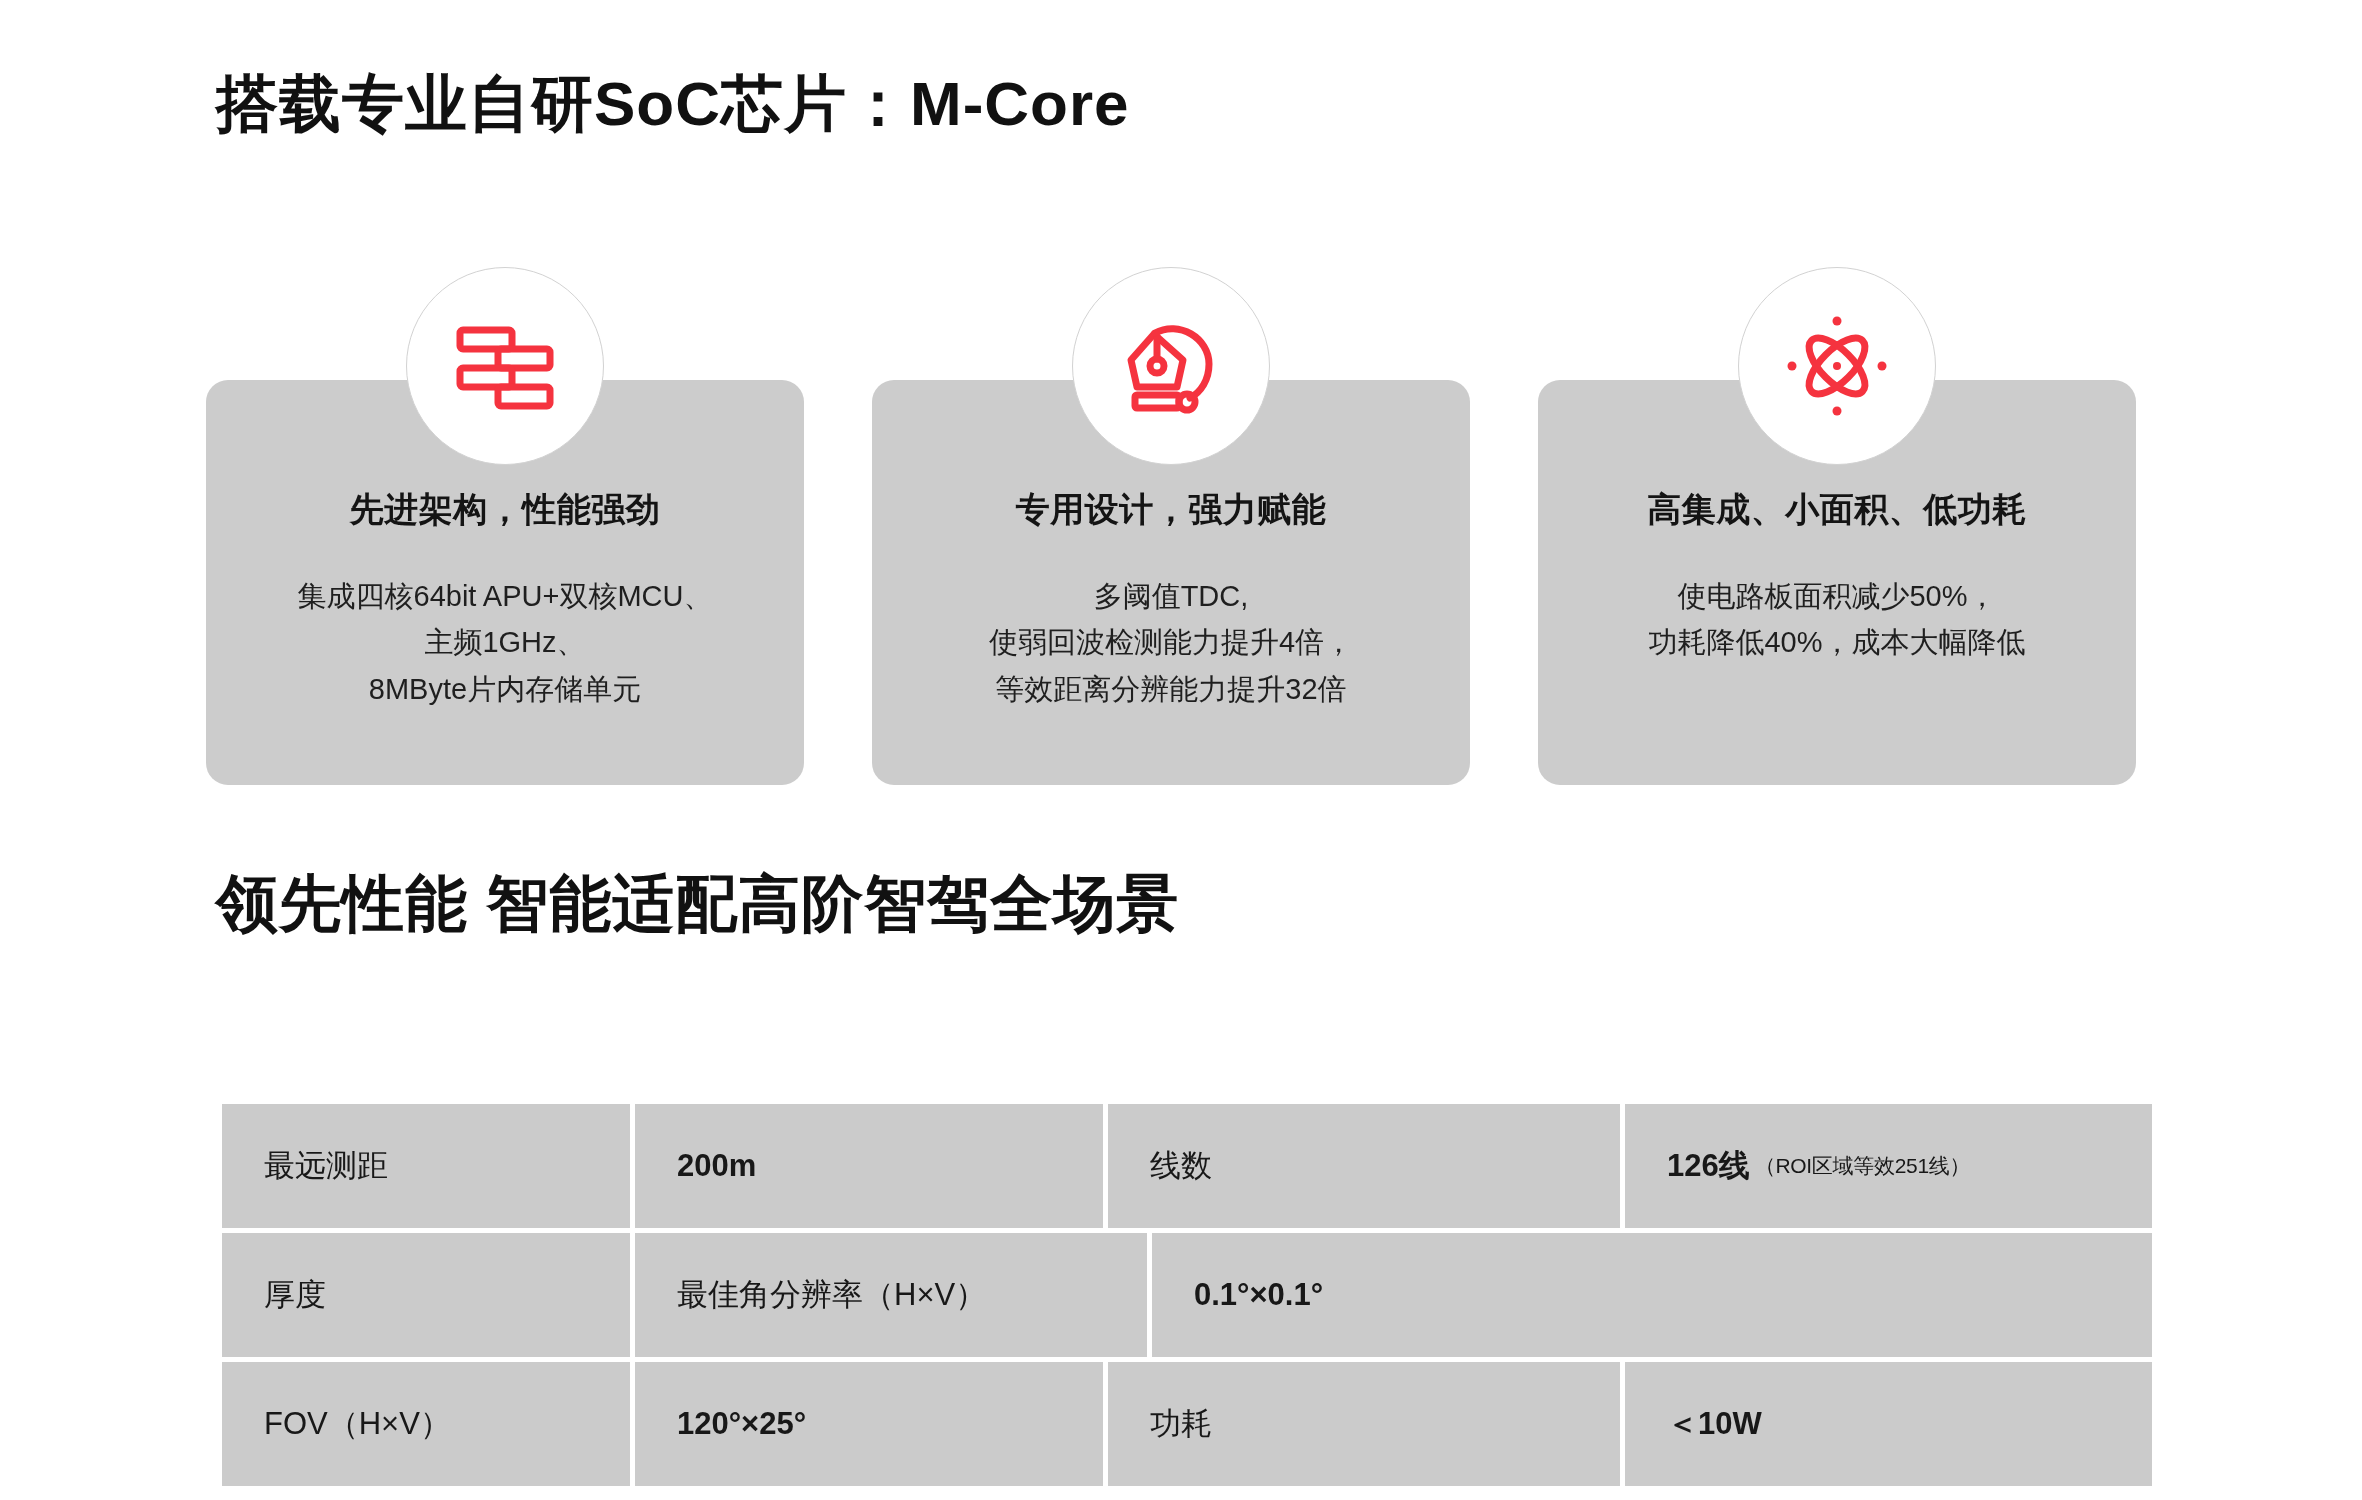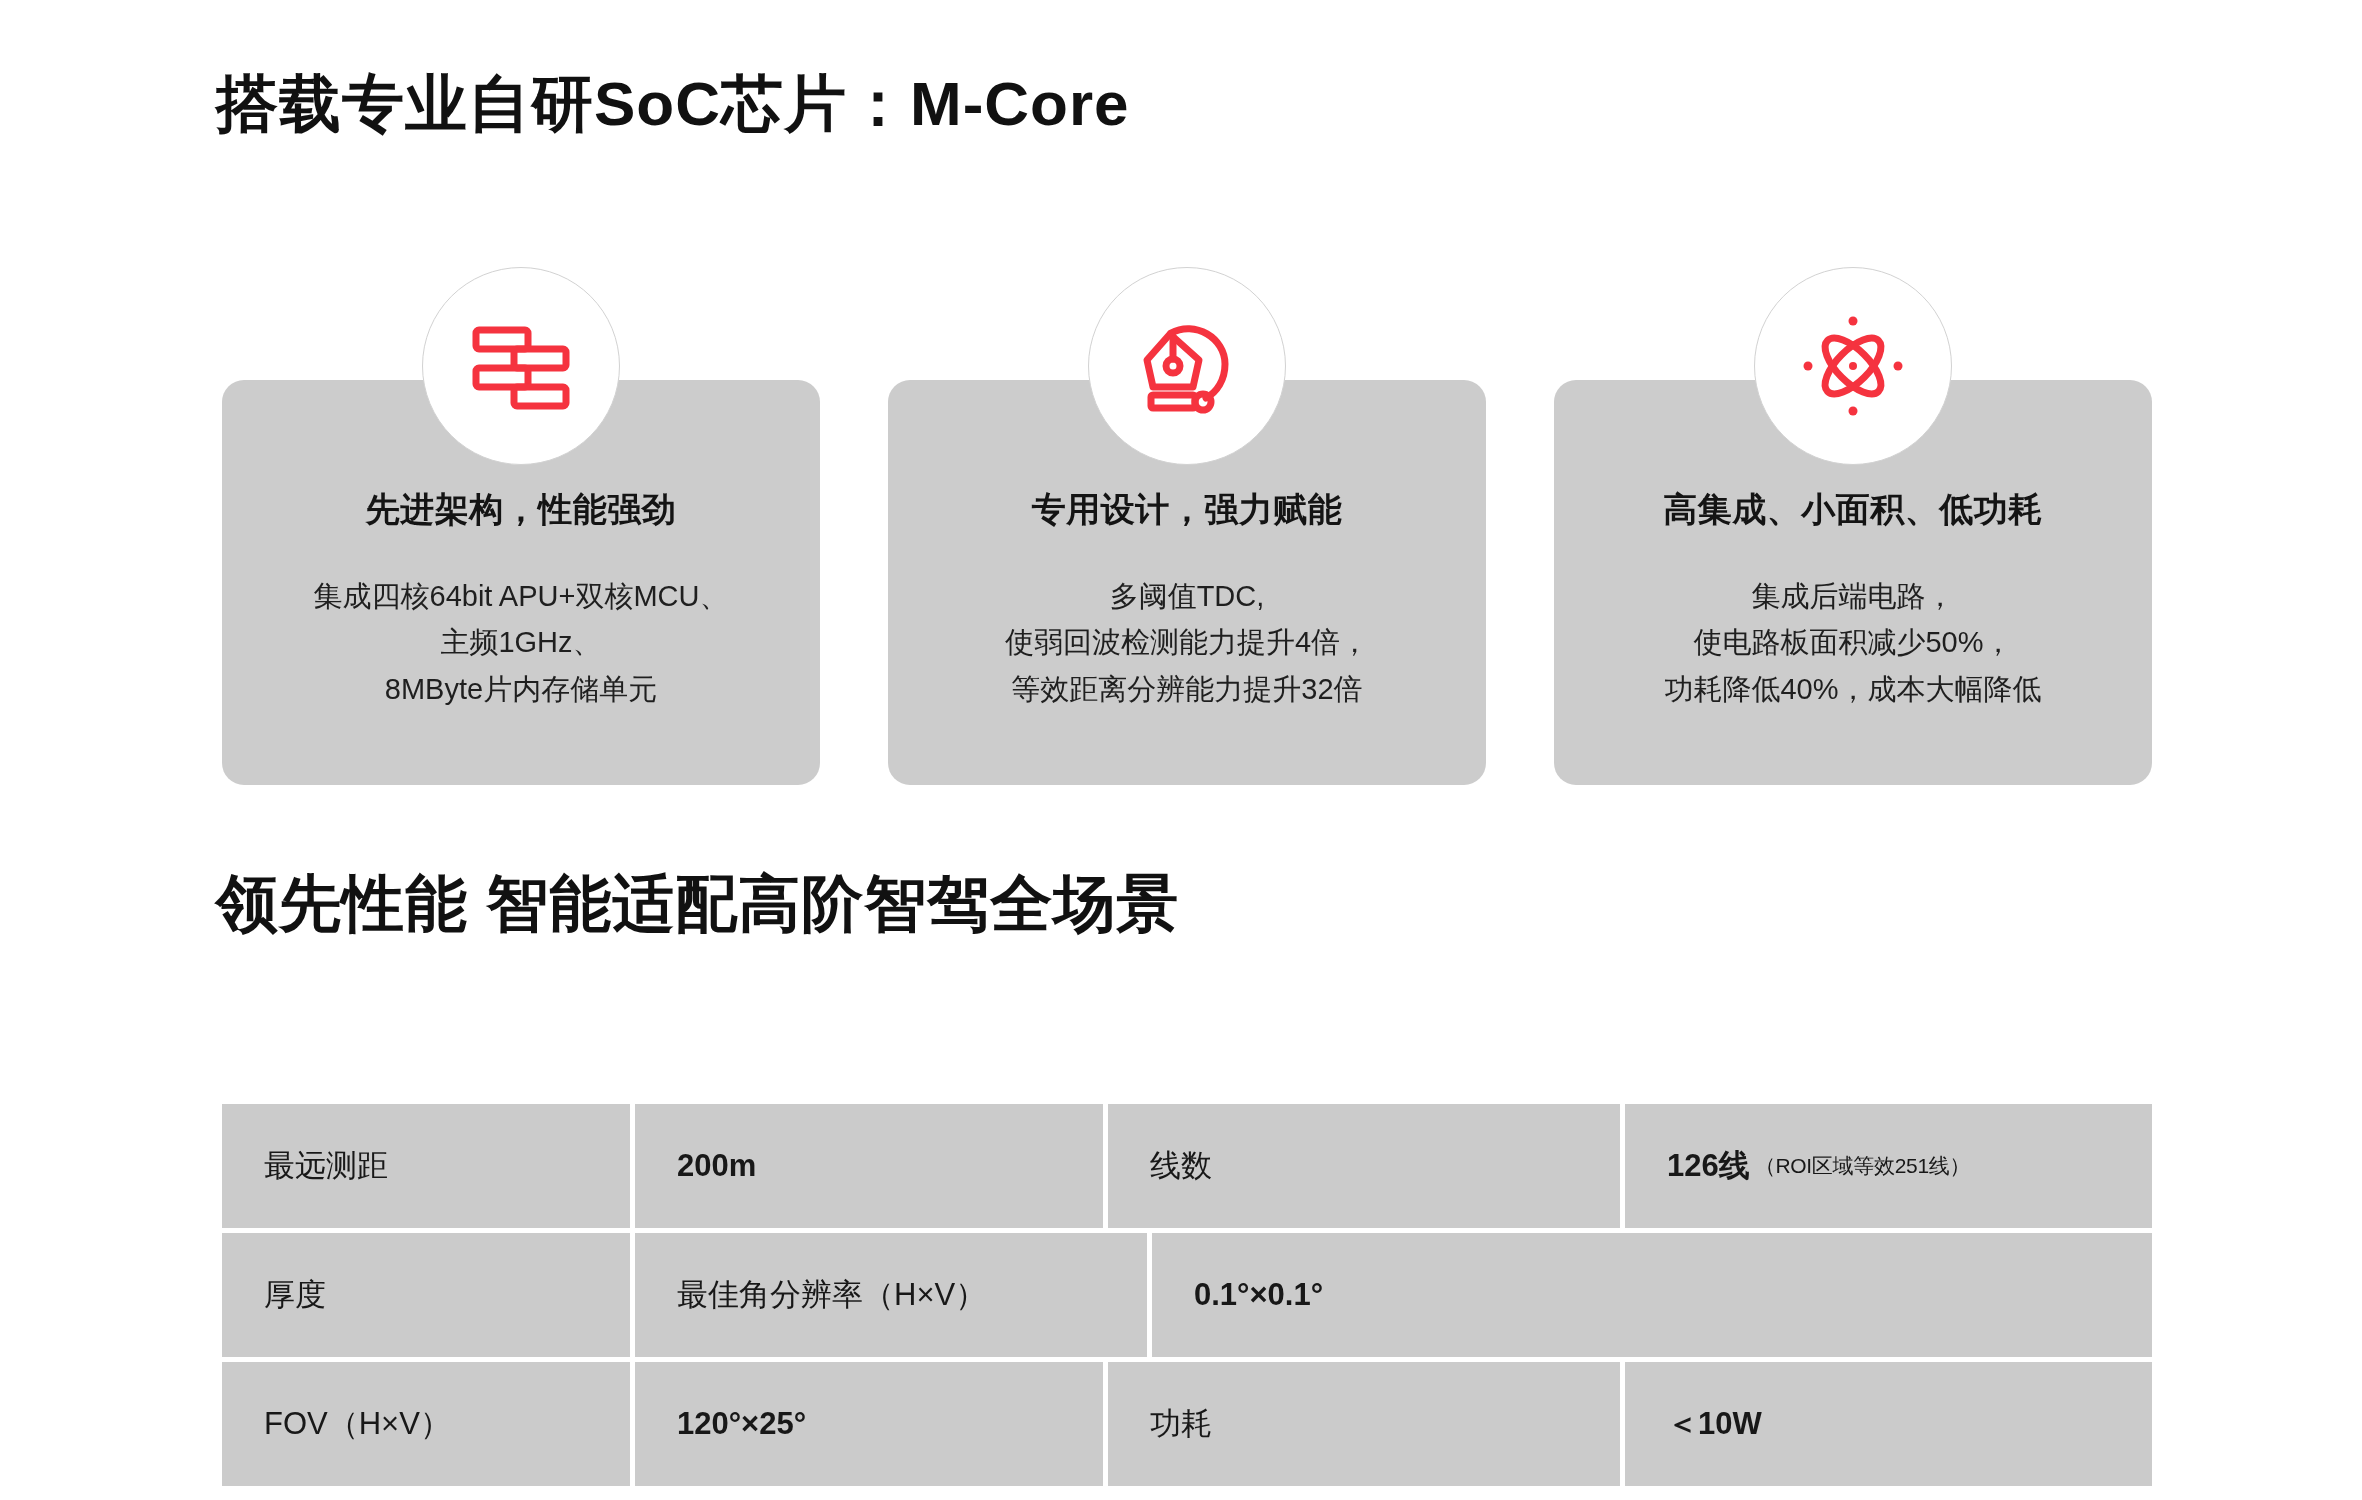--- a/index.html
+++ b/index.html
@@ -37,21 +37,21 @@
     font-size: 62px;
     font-weight: 700;
     letter-spacing: 1px;
     color: #111111;
     white-space: nowrap;
   }
 
   
   .cards {
     position: absolute;
-    left: 222px;
+    left: 206px;
     top: 380px;
     width: 1930px;
     display: flex;
     gap: 68px;
   }
   .card {
     position: relative;
     flex: 1 1 0;
     background: #cccccc;
     border-radius: 22px;
@@ -179,21 +179,20 @@
           <ellipse cx="54" cy="54" rx="16" ry="36" transform="rotate(-45 54 54)"></ellipse>
           <circle cx="54" cy="54" r="4" fill="#F5333F" stroke="none"></circle>
           <circle cx="54" cy="9" r="4.5" fill="#F5333F" stroke="none"></circle>
           <circle cx="54" cy="99" r="4.5" fill="#F5333F" stroke="none"></circle>
           <circle cx="9" cy="54" r="4.5" fill="#F5333F" stroke="none"></circle>
           <circle cx="99" cy="54" r="4.5" fill="#F5333F" stroke="none"></circle>
         </svg>
       </div>
       <div class="card-title">高集成、小面积、低功耗</div>
       <div class="card-body">
-        <div>集成后端电路，</div>
         <div>使电路板面积减少50%，</div>
         <div>功耗降低40%，成本大幅降低</div>
       </div>
     </div>
 
   </div>
 
   <div class="heading-second">领先性能 智能适配高阶智驾全场景</div>
 
   <div class="spec-table">

